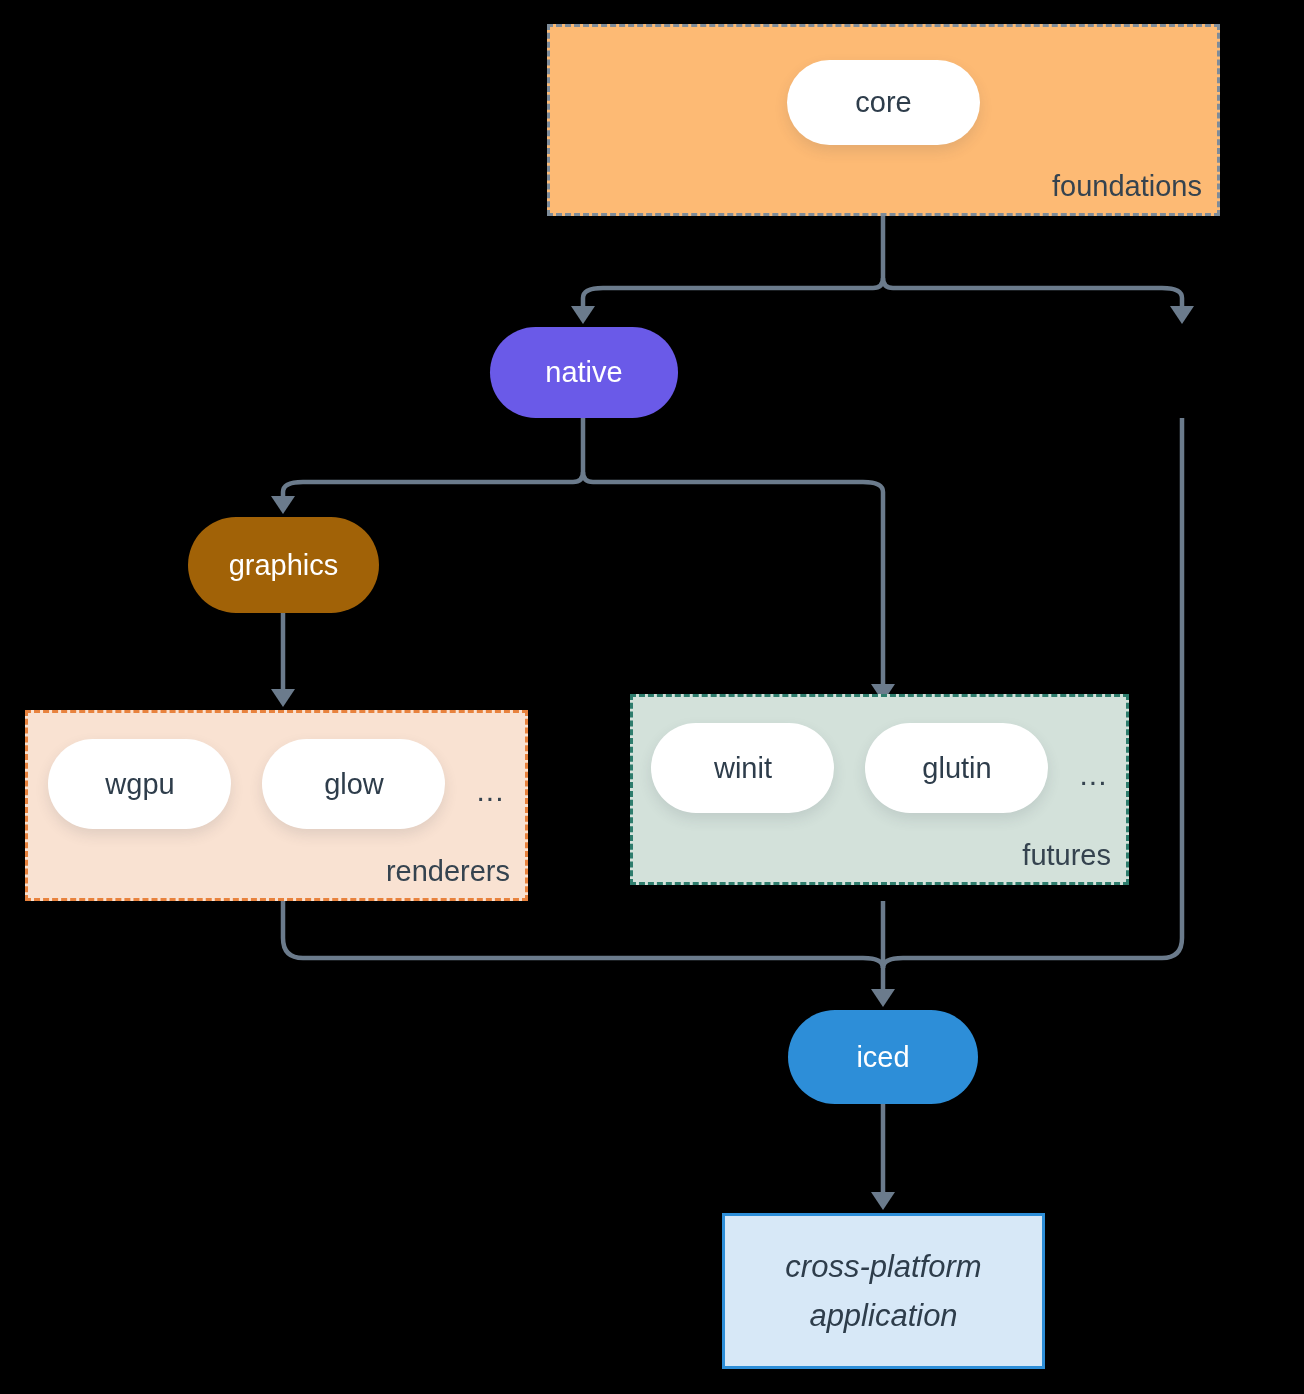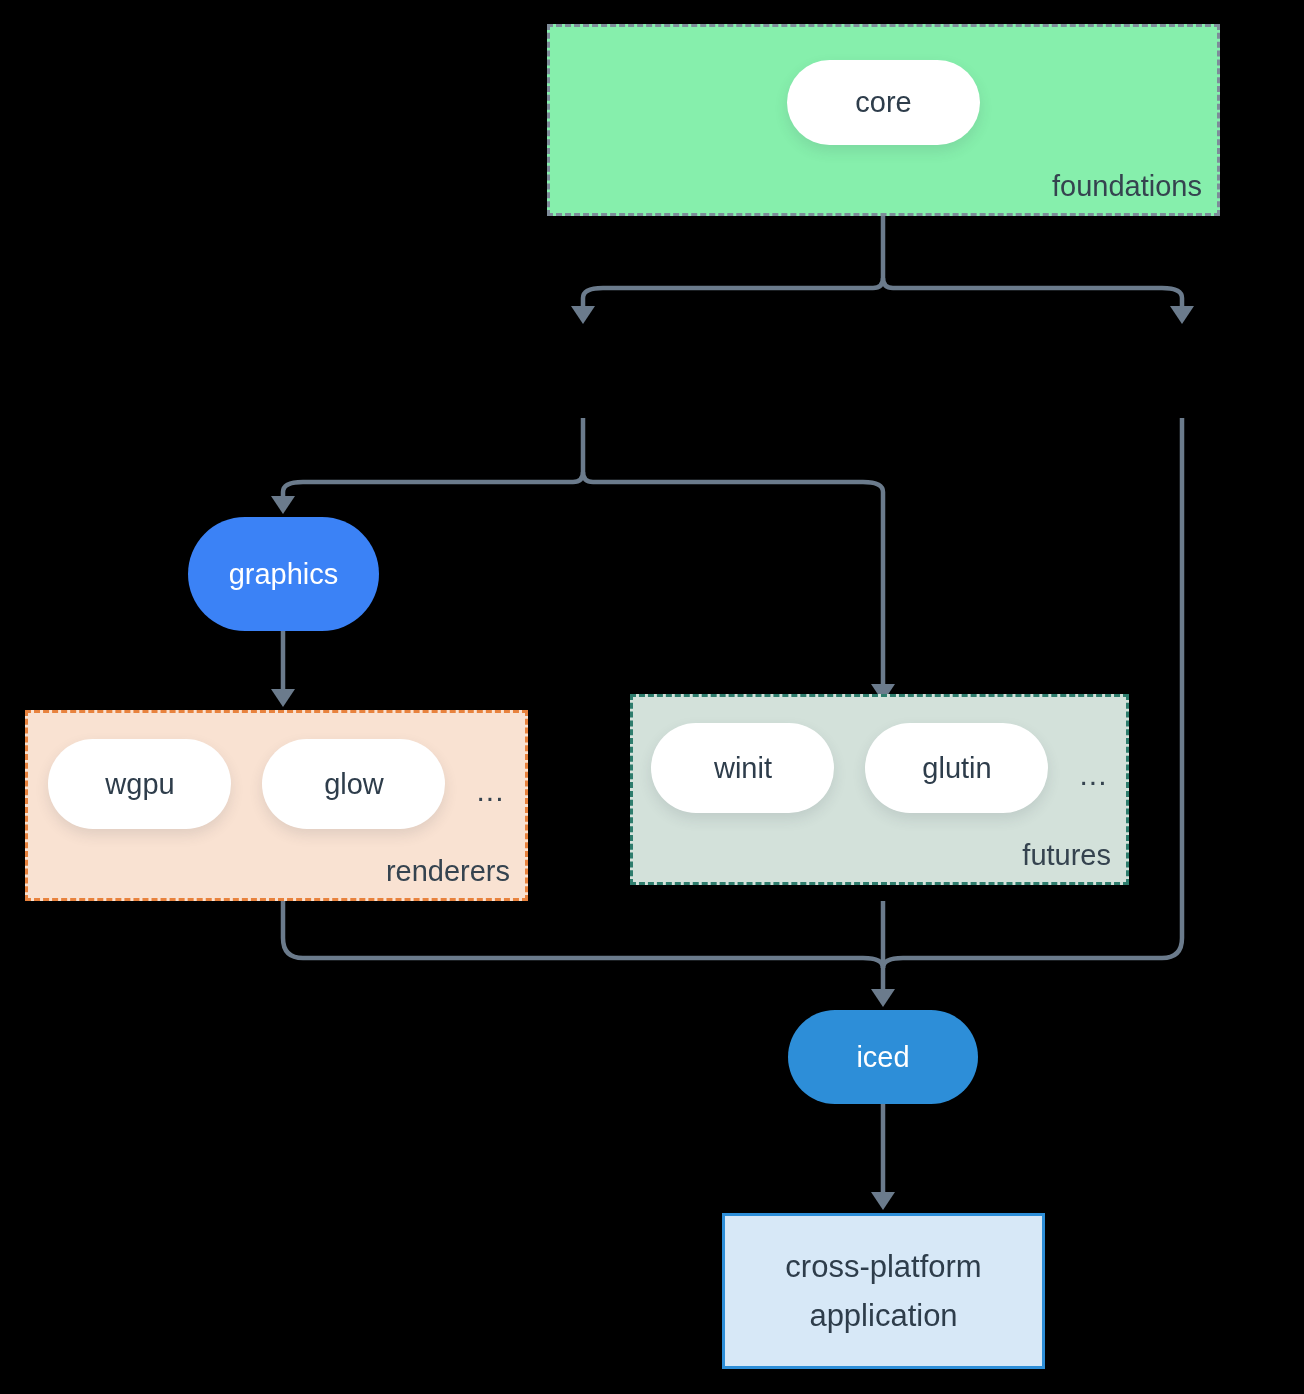--- a/index.html
+++ b/index.html
@@ -5,21 +5,21 @@
   html,body{margin:0;padding:0;background:#000;}
   .canvas{
     position:relative;width:1304px;height:1394px;background:#000000;
     font-family:"Liberation Sans",sans-serif;overflow:hidden;
   }
   .connectors{position:absolute;left:0;top:0;width:1304px;height:1394px;}
   .connectors path{stroke:#6b7b8c;stroke-width:4.5;fill:none;}
   .connectors polygon{fill:#6b7b8c;}
 
   .grp{position:absolute;box-sizing:border-box;}
-  .grp-foundations{left:547px;top:24px;width:673px;height:192px;background:#86efac;border:3px dashed #7e8c9a;}
+  .grp-foundations{left:547px;top:24px;width:673px;height:192px;background:#fdba74;border:3px dashed #7e8c9a;}
   .grp-renderers{left:25px;top:710px;width:503px;height:191px;background:#f9e2d2;border:3px dashed #e8823d;text-align:center;}
   .grp-shells{left:630px;top:694px;width:499px;height:191px;background:#d3e1da;border:3px dashed #2e7d6d;}
   .grp-label{position:absolute;right:15px;bottom:10px;font-size:29px;color:#35434f;}
 
   .pillrow{display:flex;justify-content:center;align-items:flex-start;}
   .grp-foundations .pillrow{padding-top:33px;gap:28px;}
   .grp-renderers .pillrow,.grp-shells .pillrow{padding-top:26px;gap:31px;}
 
   .pill{
     display:flex;align-items:center;justify-content:center;
@@ -29,28 +29,28 @@
   .pill-lg{width:193px;height:85px;}
   .pill-md{width:183px;height:90px;}
   .dots{font-size:30px;color:#35434f;align-self:center;padding-top:14px;letter-spacing:1px;}
 
   .node{
     position:absolute;display:flex;align-items:center;justify-content:center;
     border-radius:999px;color:#ffffff;font-size:29px;box-sizing:border-box;
   }
   .node-native{left:490px;top:327px;width:188px;height:91px;background:#6a5ae8;}
   .node-web{left:1088px;top:327px;width:189px;height:91px;background:#6a5ae8;}
-  .node-graphics{left:188px;top:517px;width:191px;height:114px;background:#3b82f6;}
+  .node-graphics{left:188px;top:517px;width:191px;height:96px;background:#a16207;}
   .node-iced{left:788px;top:1010px;width:190px;height:94px;background:#2d8ed8;}
 
   .app-box{
     position:absolute;left:722px;top:1213px;width:323px;height:156px;box-sizing:border-box;
     background:#d7e8f7;border:3px solid #2d8ed8;
     display:flex;align-items:center;justify-content:center;text-align:center;
-    font-size:31px;line-height:49px;color:#2e3d4b;
+    font-size:31px;line-height:49px;color:#2e3d4b;font-style:italic;
   }
   .app-box span{display:block;width:240px;}
 </style>
 </head>
 <body>
 
 <div class="canvas">
 
   <svg class="connectors" viewBox="0 0 1304 1394">
 
@@ -79,20 +79,23 @@
 
   <div class="grp grp-foundations">
     <div class="pillrow">
       <div class="pill pill-lg">
         <span>core</span>
       </div>
     </div>
     <div class="grp-label">foundations</div>
   </div>
 
+  <div class="node node-native">
+    <span>native</span>
+  </div>
 
   <div class="node node-graphics">
     <span>graphics</span>
   </div>
 
   <div class="grp grp-renderers">
     <div class="pillrow">
       <div class="pill pill-md">
         <span>wgpu</span>
       </div>

